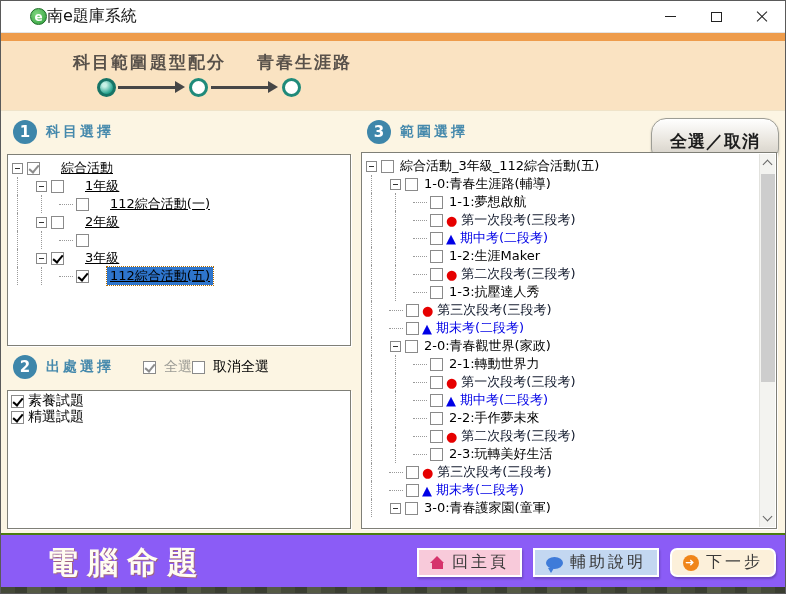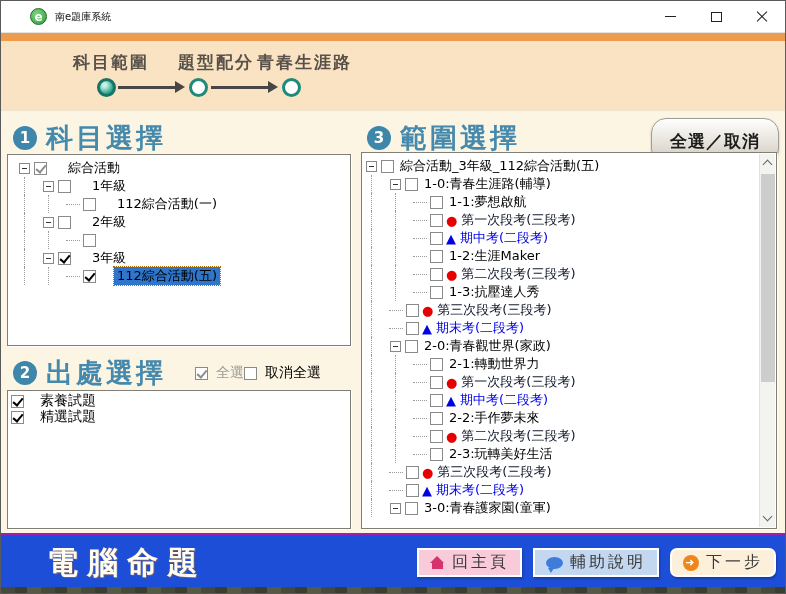--- a/index.html
+++ b/index.html
@@ -2,50 +2,50 @@
 <html><head>
 <meta charset="utf-8">
 <style>
   * { margin:0; padding:0; box-sizing:border-box; }
   html,body { width:786px; height:594px; font-family:"DejaVu Sans","Liberation Sans",sans-serif; }
   .window { position:relative; width:786px; height:594px; border:1px solid #5a5a5a; background:#fcf5e3; overflow:hidden; }
 
   
   .titlebar { position:absolute; left:0; top:0; right:0; height:32px; background:#ffffff; border-bottom:1px solid #e4e4e4; display:flex; align-items:center; }
   .app-icon { width:17px; height:17px; border-radius:50%; background:radial-gradient(circle at 38% 35%, #7fd67f, #2e9e3a); border:1px solid #1c6b26; margin-left:29px; color:#fff; font-size:12px; font-weight:bold; display:flex; align-items:center; justify-content:center; line-height:1; }
-  .app-title { margin-left:8px; font-size:10px; color:#111; }
+  .app-title { font-size:16px; color:#111; }
   .win-controls { margin-left:auto; display:flex; height:100%; }
   .win-btn { width:46px; height:100%; display:flex; align-items:center; justify-content:center; cursor:default; }
   .ic-min { width:11px; height:1px; background:#222; display:block; }
   .ic-max { width:11px; height:10px; border:1px solid #222; display:block; }
   .ic-close { position:relative; width:12px; height:12px; display:block; }
   .ic-close::before,.ic-close::after { content:""; position:absolute; left:-1px; top:5px; width:14px; height:1px; background:#222; }
   .ic-close::before { transform:rotate(45deg); } .ic-close::after { transform:rotate(-45deg); }
 
   
   .topstrip { position:absolute; left:0; top:32px; right:0; height:8px; background:#ee9c4b; }
   .header { position:absolute; left:0; top:40px; right:0; height:70px; background:#fae3c2; border-bottom:1px solid #efe3c9; }
   .step-label { position:absolute; top:10px; font-size:17px; font-weight:bold; color:#58514a; letter-spacing:2px; }
-  .sl1{left:72px;} .sl2{left:177px;} .sl3{left:256px;}
+  .sl1{left:72px;} .sl2{left:149px;} .sl3{left:256px;}
   .scircle { position:absolute; top:37px; width:19px; height:19px; border-radius:50%; background:#fff; border:3px solid #1f8a7a; }
   .scircle.active { background:radial-gradient(circle at 35% 32%, #c8f2e6 15%, #28a38f 70%); border-color:#177466; }
   .sc1{left:96px;} .sc2{left:188px;} .sc3{left:281px;}
   .sline { position:absolute; top:45px; height:3px; background:#464646; }
   .sline::after { content:""; position:absolute; right:-9px; top:-5px; border-left:10px solid #464646; border-top:6.5px solid transparent; border-bottom:6.5px solid transparent; }
   .ln1{left:117px; width:58px;} .ln2{left:210px; width:58px;}
 
   
   .sec-head { position:absolute; display:flex; align-items:center; gap:9px; }
   .badge { width:24px; height:24px; border-radius:50%; background:#3e86aa; color:#fff; font-size:15px; font-weight:bold; display:flex; align-items:center; justify-content:center; flex:none; }
-  .sec-title { font-size:27px; font-weight:bold; color:#4589ac; letter-spacing:3px; white-space:nowrap; }
+  .sec-title { font-size:14px; font-weight:bold; color:#4589ac; letter-spacing:3px; white-space:nowrap; }
   .h1 { left:12px; top:119px; } .h2 { left:12px; top:354px; } .h3 { left:366px; top:119px; }
 
   
   .panel { position:absolute; background:#fff; border:1px solid #7f7f77; box-shadow:1px 1px 0 rgba(255,255,255,.9); overflow:hidden; }
-  .p-subject { left:6px;  top:153px; width:344px; height:192px; padding:4px 9px; }
+  .p-subject { left:6px;  top:153px; width:344px; height:192px; padding:4px 2px;text-decoration:underline; }
   .p-source  { left:6px;  top:389px; width:344px; height:139px; padding:2px; }
   .p-range   { left:360px; top:151px; width:416px; height:377px; padding:4px 20px 2px 2px; }
 
   
   .trow { display:flex; align-items:center; height:18px; white-space:nowrap; }
   .guide { width:17px; align-self:stretch; border-left:1px dotted #9a9a9a; margin-left:7px; flex:none; }
   .expand { width:11px; height:11px; border:1px solid #888; background:#fff; position:relative; margin:0 4px 0 2px; flex:none; }
   .expand::before { content:""; position:absolute; left:2px; right:2px; top:4px; height:1px; background:#333; }
   .hguide { width:14px; height:9px; border-bottom:1px dotted #9a9a9a; margin:-8px 3px 0 1px; flex:none; }
   .cbox { width:13px; height:13px; border:1px solid #8a8a8a; background:#fff; position:relative; flex:none; margin-right:3px; }
@@ -56,36 +56,36 @@
   .marker.red { color:#e60000; } .marker.blue { color:#0000e6; }
   .tlabel { font-size:13px; color:#000; padding:0 3px; }
   .tlabel.red { color:#0f172a; } .tlabel.blue { color:#0000e6; }
   .tlabel.sel { background:#2e75cc; color:#000000; outline:1px dotted #b06a00; }
 
   
   .src-opts { display:flex; align-items:center; gap:0; margin-left:20px; }
   .opt { display:flex; align-items:center; gap:5px; }
   .opt-label { font-size:14px; color:#000; }
   .opt-label.dis { color:#9b9b95; }
-  .list-item { display:flex; align-items:center; height:16px; gap:16px; padding-left:1px; }
+  .list-item { display:flex; align-items:center; height:16px; gap:4px; padding-left:1px; }
   .list-item .cbox { margin:0; }
   .list-label { font-size:14px; color:#000; }
 
   
   .pill { position:absolute; left:650px; top:117px; width:128px; height:46px; border-radius:15px; background:linear-gradient(#ffffff,#e6e2da 55%,#ccc8c0); border:1px solid #9d9d95; font-size:17px; font-weight:bold; color:#1c1c1c; display:flex; align-items:center; justify-content:center; letter-spacing:1px; box-shadow:0 1px 2px rgba(0,0,0,.25); }
 
   
   .sbar { position:absolute; right:1px; top:1px; bottom:1px; width:16px; background:#f3f3f0; border-left:1px solid #e2e2de; }
   .chev { position:absolute; left:4px; width:7px; height:7px; border-right:1px solid #666; border-bottom:1px solid #666; }
   .chev.up { top:7px; transform:rotate(-135deg); }
   .chev.down { bottom:7px; transform:rotate(45deg); }
   .thumb { position:absolute; left:1px; width:14px; top:20px; height:208px; background:#cdcdcd; }
 
   
-  .footer { position:absolute; left:0; top:532px; right:0; height:56px; background:#1d4ed8; border-top:2px solid #a21caf; }
+  .footer { position:absolute; left:0; top:532px; right:0; height:56px; background:#8b5cf6; border-top:2px solid #4d7c0f; }
   .brand { position:absolute; left:46px; top:7px; font-size:31px; font-weight:bold; color:#fffdf2; letter-spacing:9px; text-shadow:1px 1px 0 rgba(180,110,30,.55); }
   .fbtns { position:absolute; right:9px; top:13px; display:flex; gap:11px; }
   .fbtn { height:29px; padding:0 11px; border:2px solid #fff; display:flex; align-items:center; gap:7px; font-size:16px; color:#3a3a3a; letter-spacing:3px; box-shadow:1px 2px 2px rgba(0,0,0,.22); cursor:default; }
   .b-home { background:#f8cada; } .b-help { background:#c3d7f1; } .b-next { background:#fcf0da;border-radius:7px; }
   .ico-home { position:relative; width:15px; height:13px; flex:none; }
   .ico-home::before { content:""; position:absolute; left:0; top:0; border-left:7.5px solid transparent; border-right:7.5px solid transparent; border-bottom:7px solid #d6336c; }
   .ico-home::after { content:""; position:absolute; left:2px; top:7px; width:11px; height:6px; background:#d6336c; }
   .ico-help { position:relative; width:17px; height:12px; background:#3f7bd9; border-radius:50%; flex:none; }
   .ico-help::after { content:""; position:absolute; left:2px; bottom:-4px; border-left:3px solid transparent; border-right:3px solid transparent; border-top:5px solid #3f7bd9; }
   .ico-next { width:16px; height:16px; border-radius:50%; background:#f08519; color:#fff; font-size:11px; font-weight:bold; display:flex; align-items:center; justify-content:center; flex:none; }

